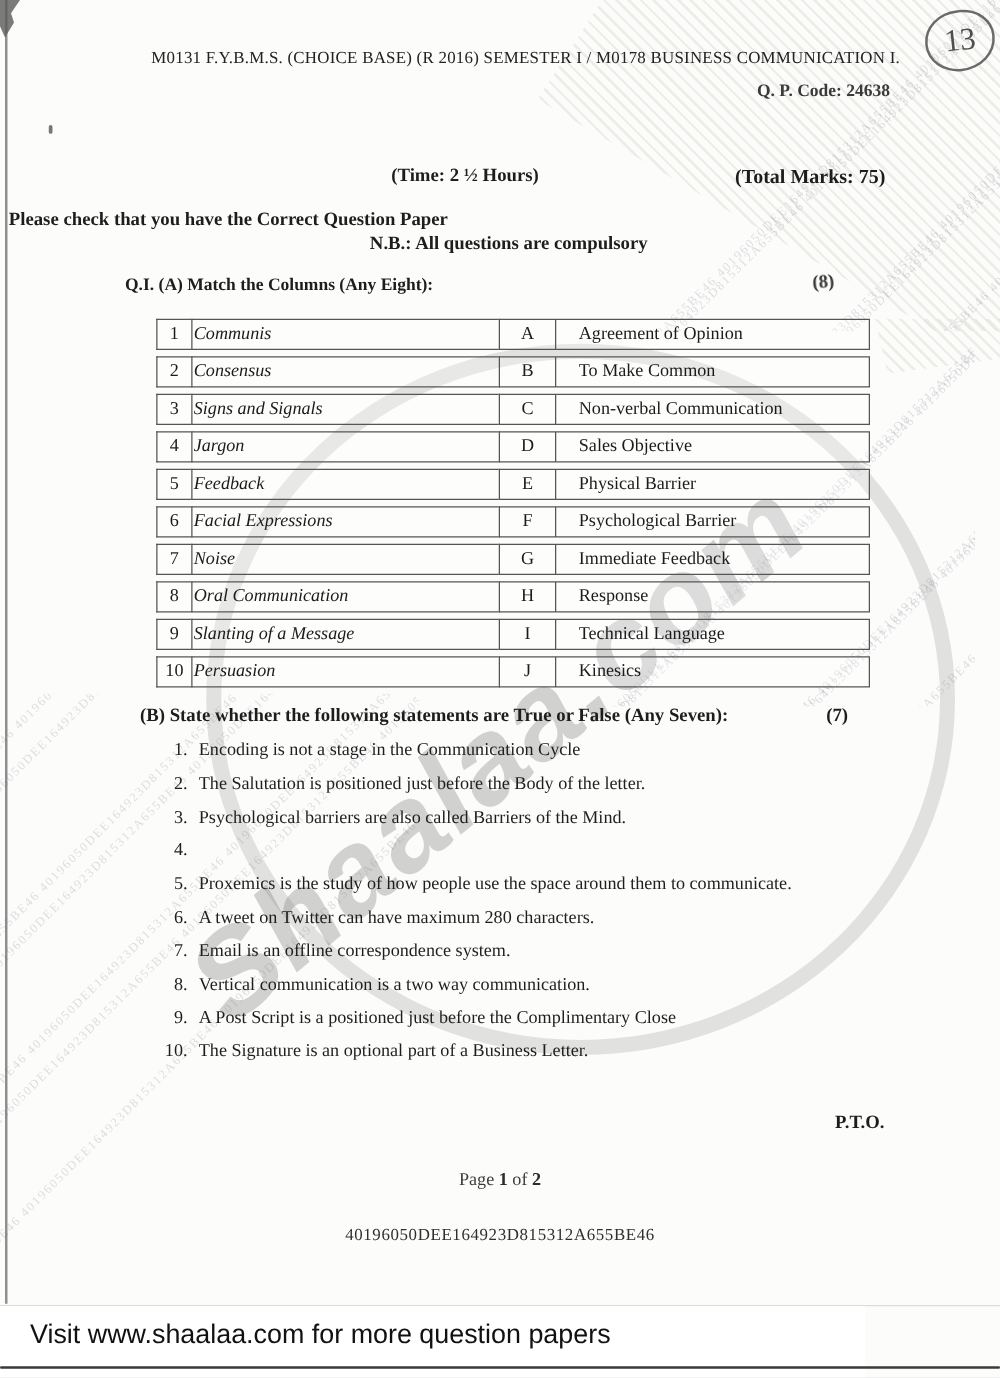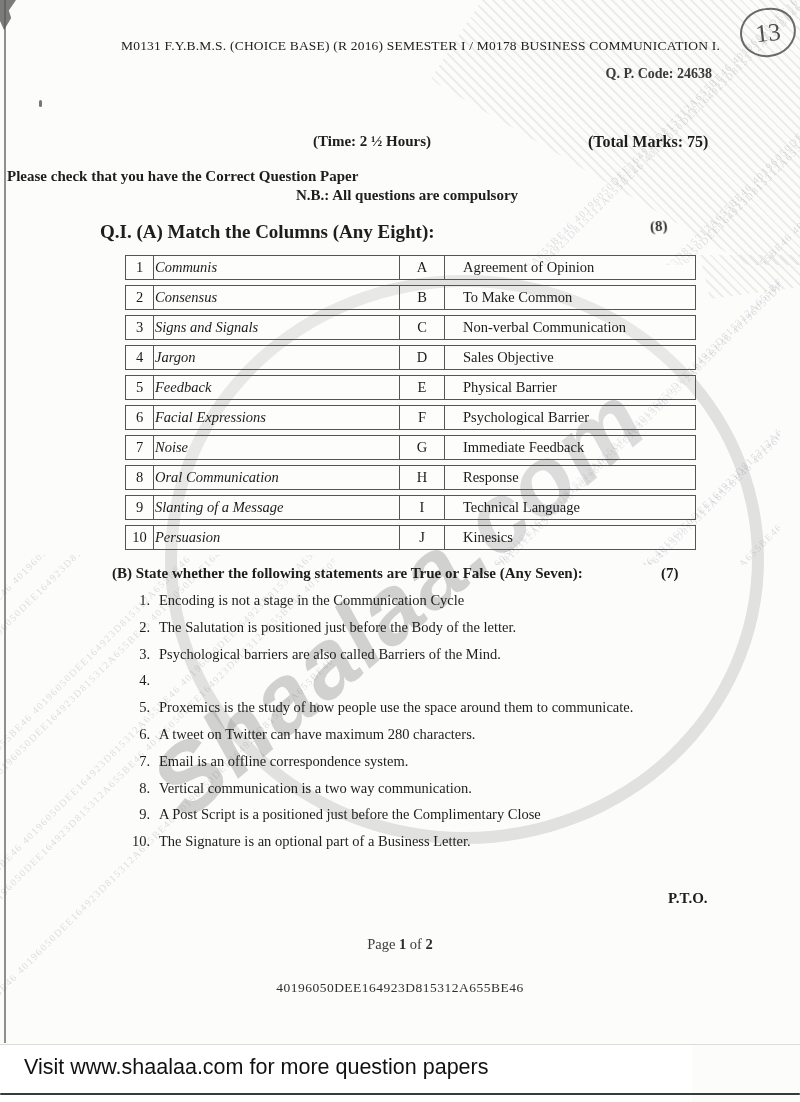--- a/index.html
+++ b/index.html
@@ -44,21 +44,21 @@
                  justify-content:center;font-size:25px;color:#4f4f4f;background:transparent;}
   
   .hdr-course{position:absolute;left:121px;top:38px;font-size:13.5px;letter-spacing:.2px;color:#222;}
   .qp-code{position:absolute;right:88px;top:66px;font-size:14px;font-weight:bold;color:#3a3a3a;}
   .time{position:absolute;left:313px;top:133px;font-size:15px;font-weight:bold;}
   .marks-total{position:absolute;left:588px;top:133px;font-size:16px;font-weight:bold;}
   .note1{position:absolute;left:0;top:168px;width:688px;text-align:left;font-size:15px;font-weight:bold;}
   .note1 span{display:inline-block;transform:translateX(7px);}
   .note2{position:absolute;left:0;top:187px;width:800px;text-align:center;font-size:15px;font-weight:bold;}
   .note2 span{display:inline-block;transform:translateX(7px);}
-  .qa-head{position:absolute;left:100px;top:221px;font-size:19px;font-weight:bold;}
+  .qa-head{position:absolute;left:100px;top:221px;font-size:14px;font-weight:bold;}
   .qa-marks{position:absolute;left:650px;top:218px;font-size:15px;font-weight:bold;color:#333;
             filter:blur(.4px);transform:rotate(-4deg);}
   
   .match{position:absolute;left:125px;top:250px;border-collapse:separate;border-spacing:0 5px;}
   .match td{height:23px;border-top:1px solid #555;border-bottom:1px solid #555;
             font-size:14.5px;color:#1b1b1b;padding:0 0 0 8px;background:rgba(255,255,255,.25);}
   .match td:first-child{border-left:1px solid #555;}
   .match td:last-child{border-right:1px solid #555;}
   .match td + td{border-left:1px solid #555;}
   .match .c-num{width:27px;text-align:center;padding:0;}

